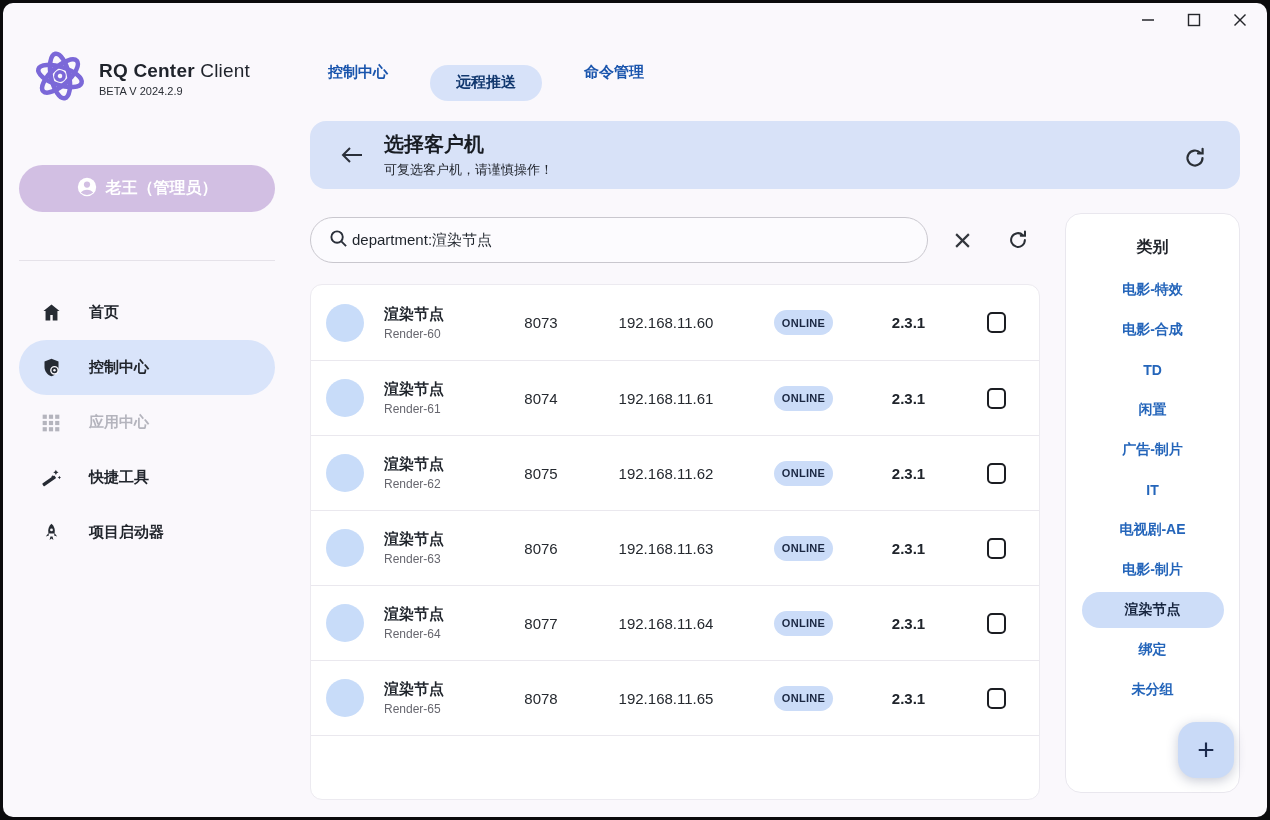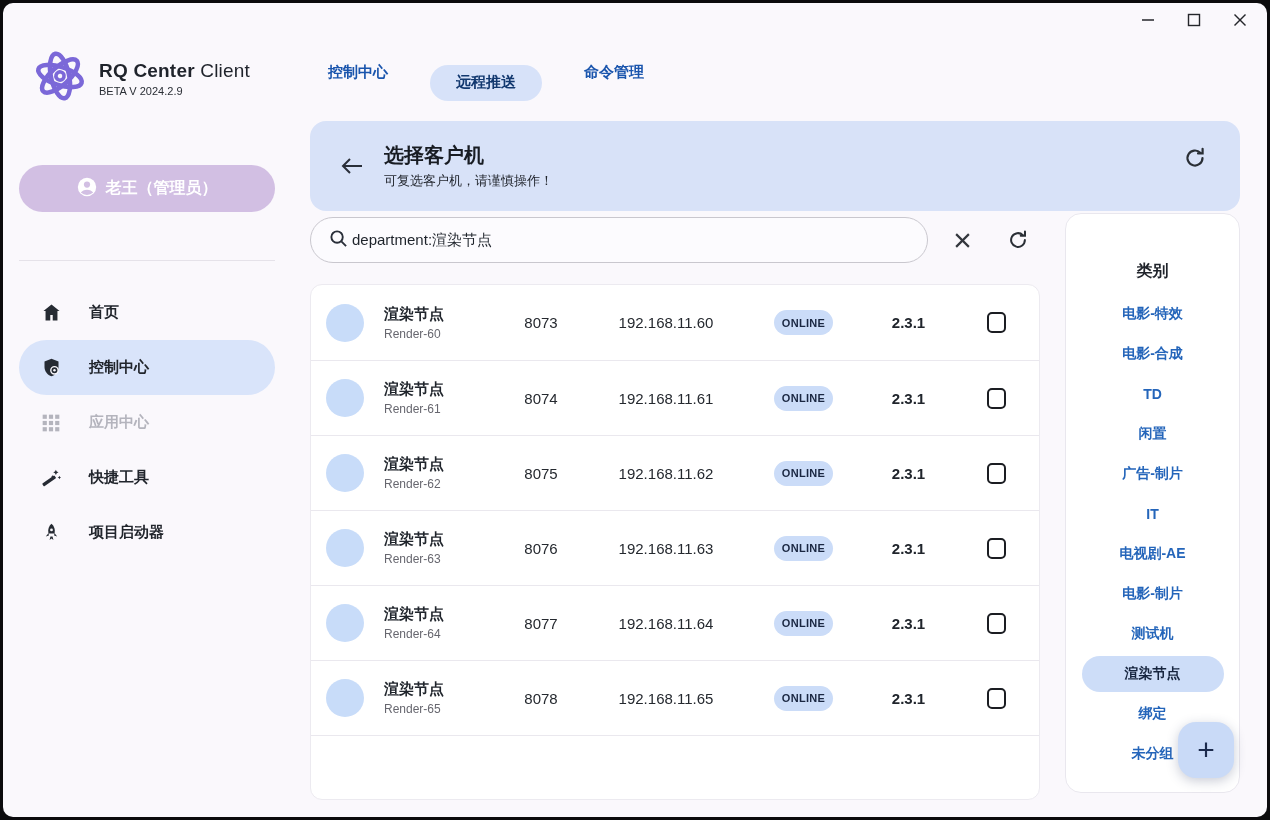--- a/index.html
+++ b/index.html
@@ -31,21 +31,21 @@
   .nav-item.disabled { color:#b4b4bd; }
   .nav-icon { width:24px; height:24px; display:flex; align-items:center; justify-content:center; }
 
   
   .tabs { position:absolute; left:325px; top:51px; height:36px; display:flex; align-items:center; gap:42px; }
   .tab { font-size:15px; font-weight:700; color:#1a55ad; cursor:pointer; }
   .tab.active { background:#d7e2f9; color:#12386f; padding:0 26px; height:36px; border-radius:18px;
     display:flex; align-items:center;margin-top:21px; }
 
   
-  .header-card { position:absolute; left:307px; top:118px; width:930px; height:90px; border-radius:16px;
+  .header-card { position:absolute; left:307px; top:118px; width:930px; height:68px; border-radius:16px;
     background:#d8e2f8; display:flex; align-items:center; }
   .back-btn { margin-left:26px; width:32px; height:32px; display:flex; align-items:center; justify-content:center; cursor:pointer; }
   .header-texts { margin-left:16px; }
   .header-title { font-size:20px; font-weight:700; color:#181c23; }
   .header-subtitle { font-size:13px; color:#22262e; margin-top:3px; }
   .header-refresh { position:absolute; right:30px; top:22px; width:30px; height:30px;
     display:flex; align-items:center; justify-content:center; cursor:pointer; }
 
   
   .search-box { position:absolute; left:307px; top:214px; width:618px; height:46px; border-radius:23px;
@@ -73,21 +73,21 @@
     color:#1a2742; letter-spacing:.3px; }
   .cell-version { text-align:center; font-size:15px; font-weight:700; color:#20252c; }
   .cell-check { display:flex; justify-content:center; }
   .checkbox { width:19px; height:21px; border:2.5px solid #1b1d22; border-radius:5px; background:transparent; cursor:pointer; }
   .table-tail { border-top:1px solid #eae8ee; height:12px; }
 
   
   .cat-panel { position:absolute; left:1062px; top:210px; width:175px; height:580px; background:#ffffff;
     border:1px solid #e9e7ee; border-radius:16px; display:flex; flex-direction:column; align-items:center;
     padding-top:18px; }
-  .cat-title { font-size:16px; font-weight:700; color:#20242b; height:30px; display:flex; align-items:center;margin-top:24px; }
+  .cat-title { font-size:16px; font-weight:700; color:#20242b; height:30px; display:flex; align-items:center; }
   .cat-list { margin-top:8px; width:100%; display:flex; flex-direction:column; align-items:center; }
   .cat-item { height:40px; display:flex; align-items:center; justify-content:center; font-size:14px;
     font-weight:700; color:#2465ba; cursor:pointer; width:100%; }
   .cat-item .pill { width:142px; height:36px; border-radius:18px; background:#cdddf8; color:#17253f;
     display:flex; align-items:center; justify-content:center; }
 
   
   .fab { position:absolute; left:1175px; top:719px; width:56px; height:56px; border-radius:18px;
     background:#c9daf7; box-shadow:0 3px 12px rgba(40,50,90,.25); display:flex; align-items:center;
     justify-content:center; cursor:pointer; z-index:20; font-size:30px; font-weight:400; color:#1c2b4d; line-height:1; }
@@ -378,21 +378,20 @@
     <div class="cat-title">类别</div>
     <div class="cat-list">
       <div class="cat-item">电影-特效</div>
       <div class="cat-item">电影-合成</div>
       <div class="cat-item">TD</div>
       <div class="cat-item">闲置</div>
       <div class="cat-item">广告-制片</div>
       <div class="cat-item">IT</div>
       <div class="cat-item">电视剧-AE</div>
       <div class="cat-item">电影-制片</div>
-      <div class="cat-item">测试机</div>
       <div class="cat-item">
         <span class="pill">渲染节点</span>
       </div>
       <div class="cat-item">绑定</div>
       <div class="cat-item">未分组</div>
     </div>
   </div>
 
   <div class="fab">
     <span>+</span>

